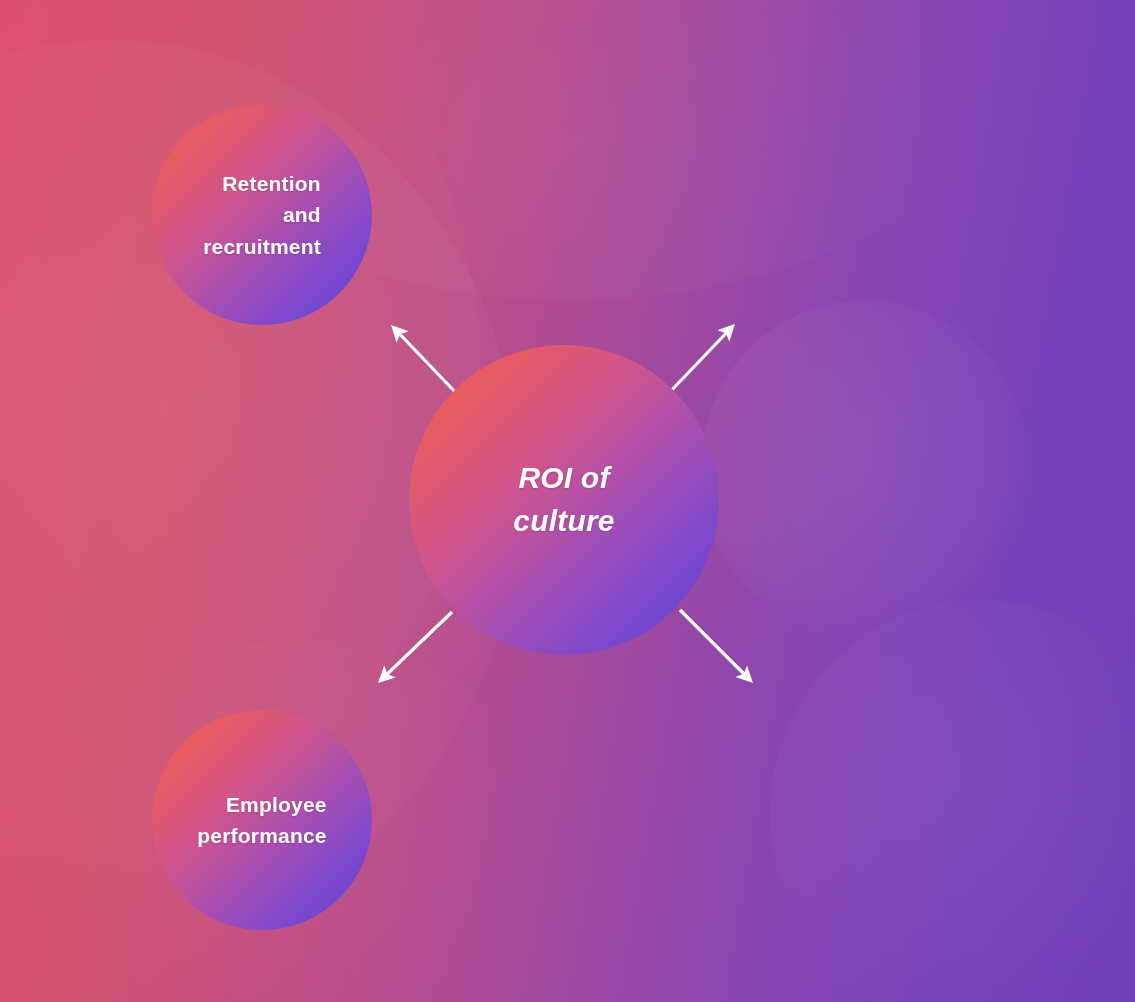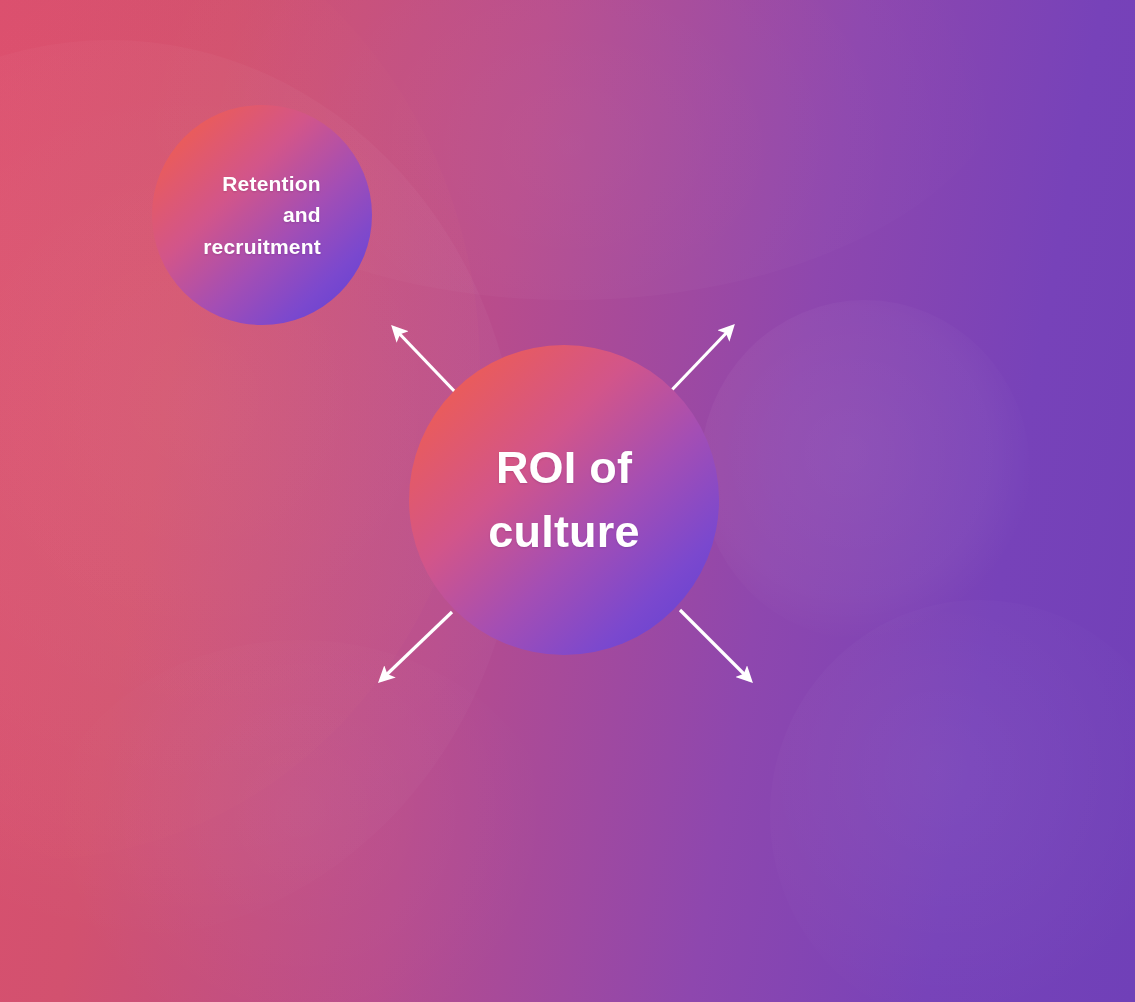--- a/index.html
+++ b/index.html
@@ -93,22 +93,23 @@
     white-space: pre-line;
   }
 
   #node-center {
     left: 409px;
     top: 345px;
     width: 310px;
     height: 310px;
   }
   #node-center .node-label {
-    font-size: 45px;
+    font-size: 30px;
     line-height: 1.42;
+    font-style: italic;
   }
 
   .node-satellite {
     width: 220px;
     height: 220px;
     text-align: right;
   }
   .node-satellite .node-label {
     font-size: 21px;
     line-height: 1.48;
@@ -150,15 +151,19 @@
 culture</div>
   </div>
 
   <div class="node node-satellite" id="node-retention">
     <div class="node-label">Retention
 and
 recruitment</div>
   </div>
 
 
+  <div class="node node-satellite" id="node-employee">
+    <div class="node-label">Employee
+performance</div>
+  </div>
 
 
 </div>
 
 </body></html>

